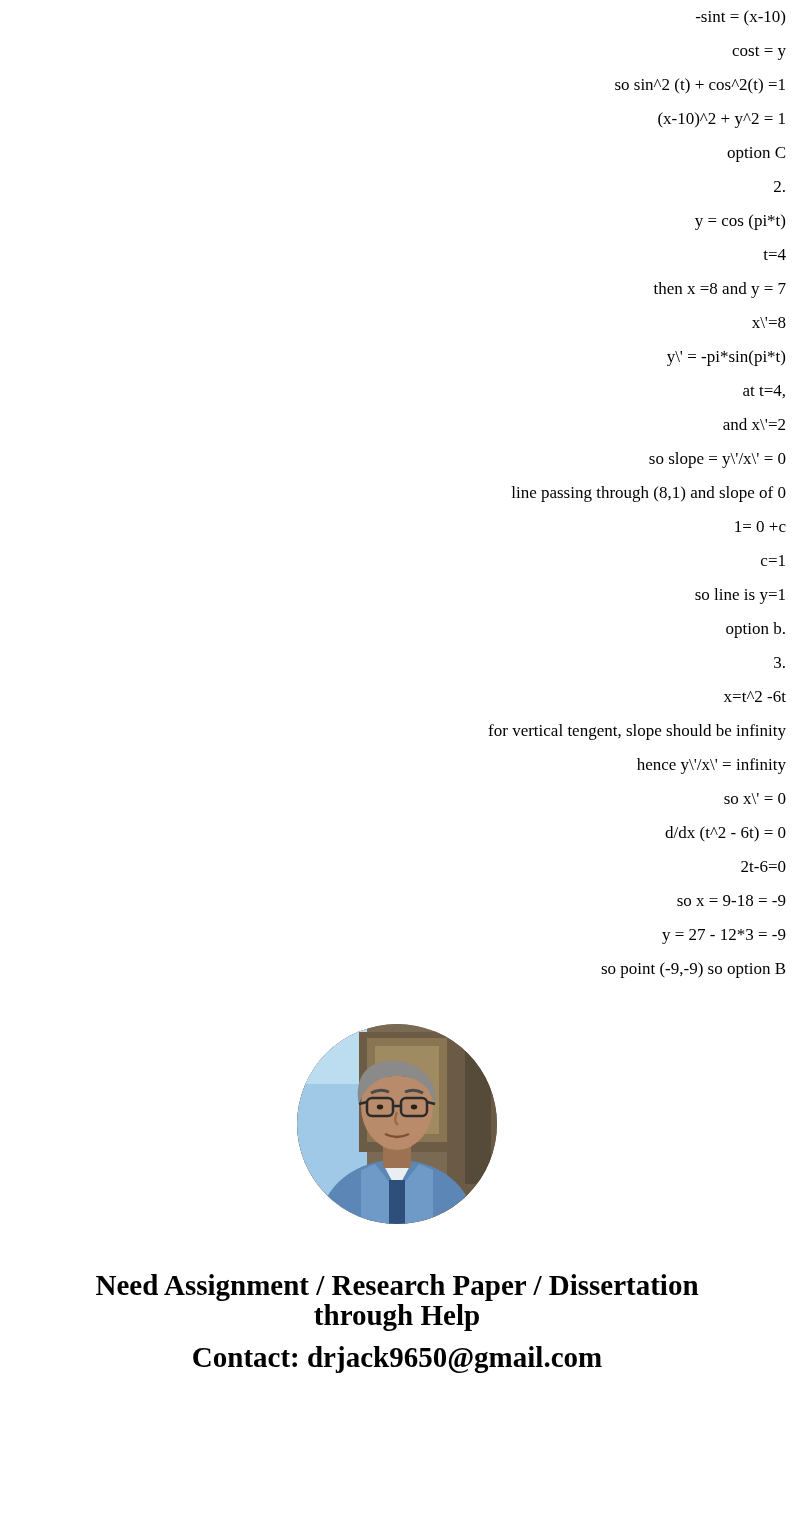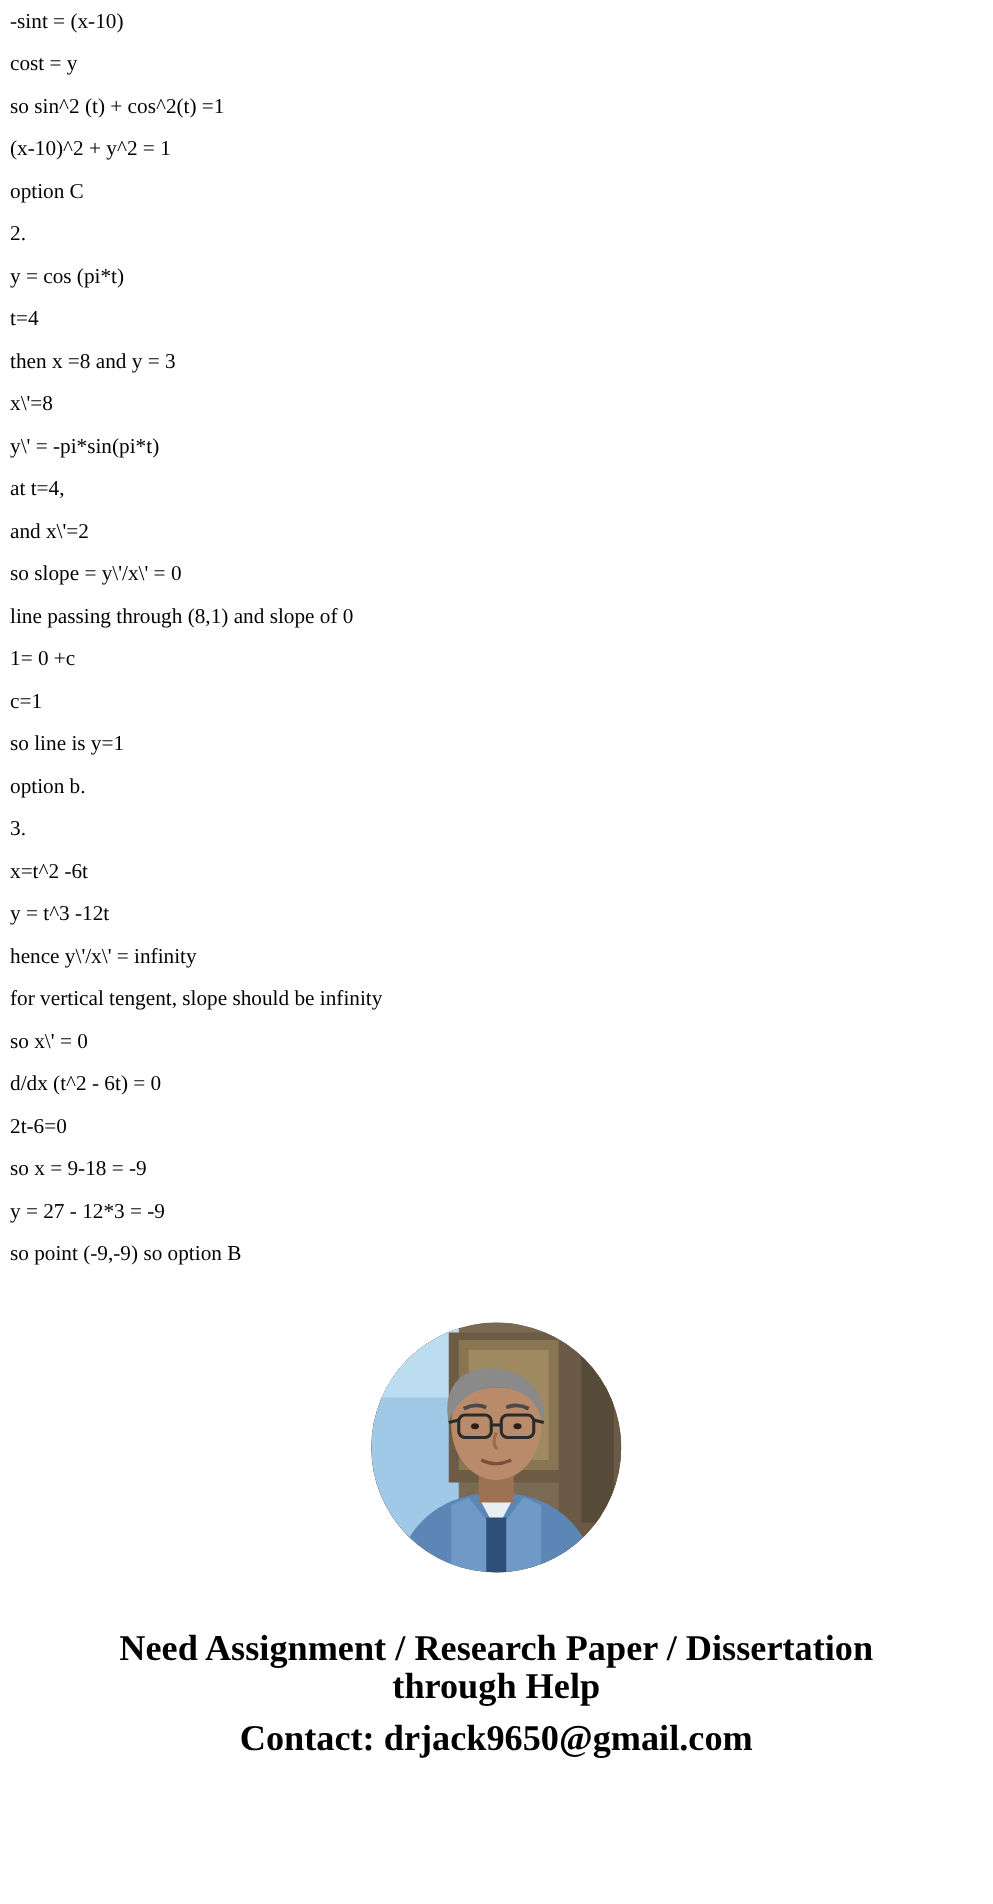--- a/index.html
+++ b/index.html
@@ -15,20 +15,21 @@
   }
   .page {
     width: 794px;
     min-height: 1523px;
     box-sizing: border-box;
     padding: 0px 0px 0px 0px;
     position: relative;
   }
   .solution-lines {
     padding: 0 8px;
+    text-align: right;
   }
   .sol-line {
     font-family: "Liberation Serif", serif;
     font-size: 17px;
     line-height: 34px;
     color: #000000;
     white-space: pre-wrap;
     min-height: 34px;
   }
   .avatar-block {
@@ -71,36 +72,35 @@
 
   <div class="solution-lines">
     <div class="sol-line">-sint = (x-10)</div>
     <div class="sol-line">cost = y</div>
     <div class="sol-line">so sin^2 (t) + cos^2(t) =1</div>
     <div class="sol-line">(x-10)^2 + y^2 = 1</div>
     <div class="sol-line">option C</div>
     <div class="sol-line">2.</div>
     <div class="sol-line">y = cos (pi*t)</div>
     <div class="sol-line">t=4</div>
-    <div class="sol-line">then x =8 and y = 3</div>
+    <div class="sol-line">then x =8 and y = 7</div>
     <div class="sol-line">x\'=8</div>
     <div class="sol-line">y\' = -pi*sin(pi*t)</div>
     <div class="sol-line">at t=4,</div>
     <div class="sol-line">and x\'=2</div>
     <div class="sol-line">so slope = y\'/x\' = 0</div>
     <div class="sol-line">line passing through (8,1) and slope of 0</div>
     <div class="sol-line">1= 0 +c</div>
     <div class="sol-line">c=1</div>
     <div class="sol-line">so line is y=1</div>
     <div class="sol-line">option b.</div>
     <div class="sol-line">3.</div>
     <div class="sol-line">x=t^2 -6t</div>
-    <div class="sol-line">y = t^3 -12t</div>
+    <div class="sol-line">for vertical tengent, slope should be infinity</div>
     <div class="sol-line">hence y\'/x\' = infinity</div>
-    <div class="sol-line">for vertical tengent, slope should be infinity</div>
     <div class="sol-line">so x\' = 0</div>
     <div class="sol-line">d/dx (t^2 - 6t) = 0</div>
     <div class="sol-line">2t-6=0</div>
     <div class="sol-line">so x = 9-18 = -9</div>
     <div class="sol-line">y = 27 - 12*3 = -9</div>
     <div class="sol-line">so point (-9,-9) so option B</div>
   </div>
 
   <div class="avatar-block">
     <div class="avatar">

